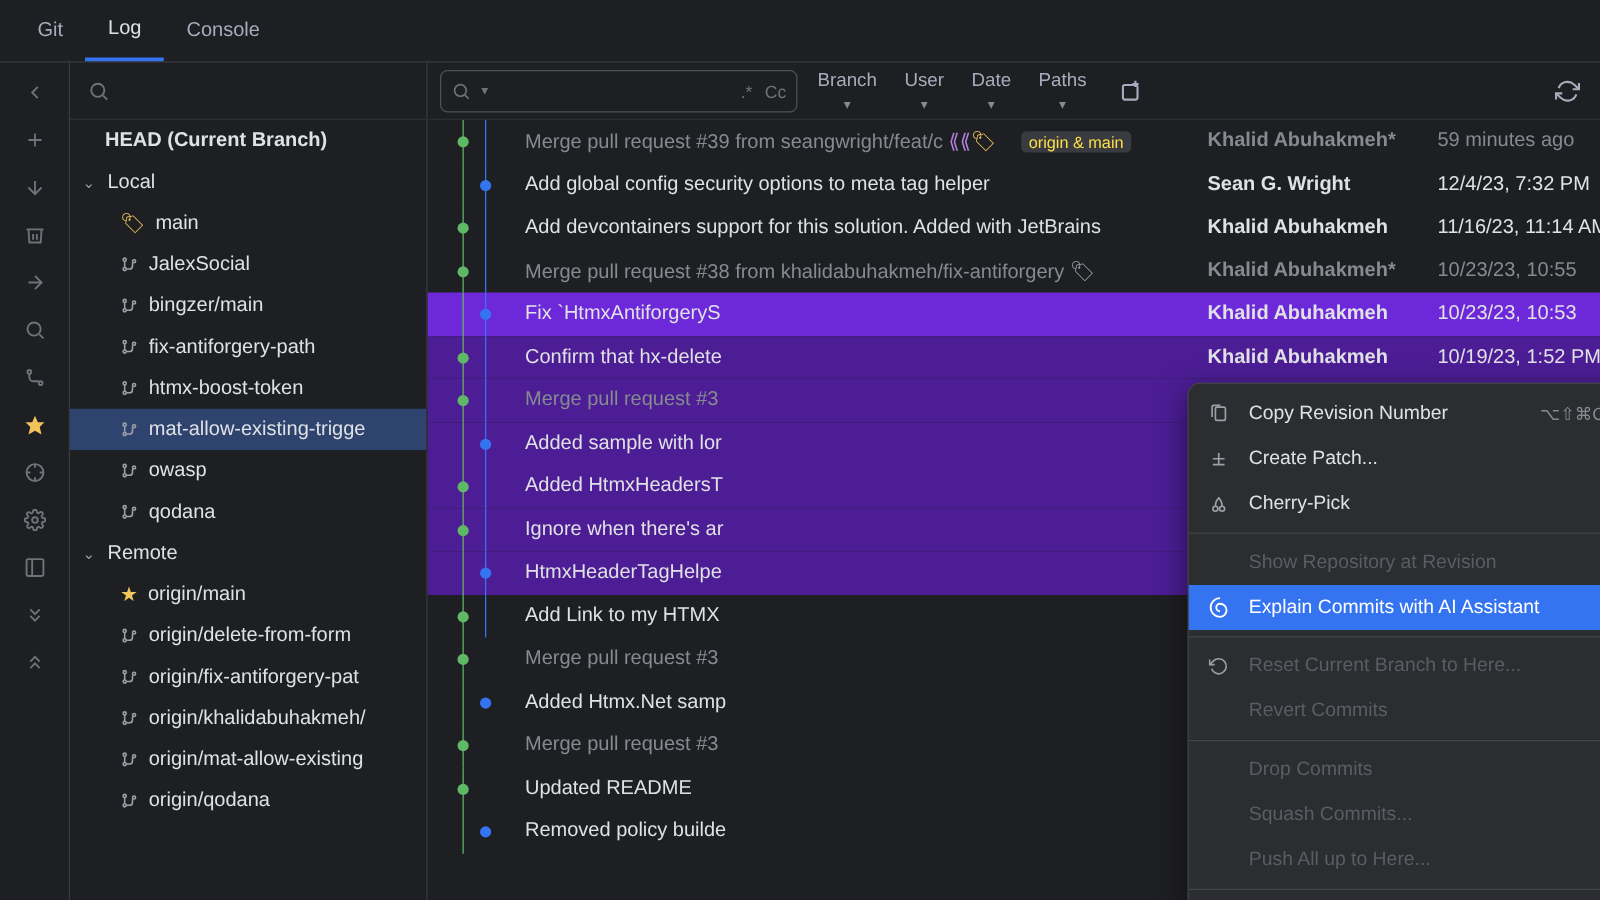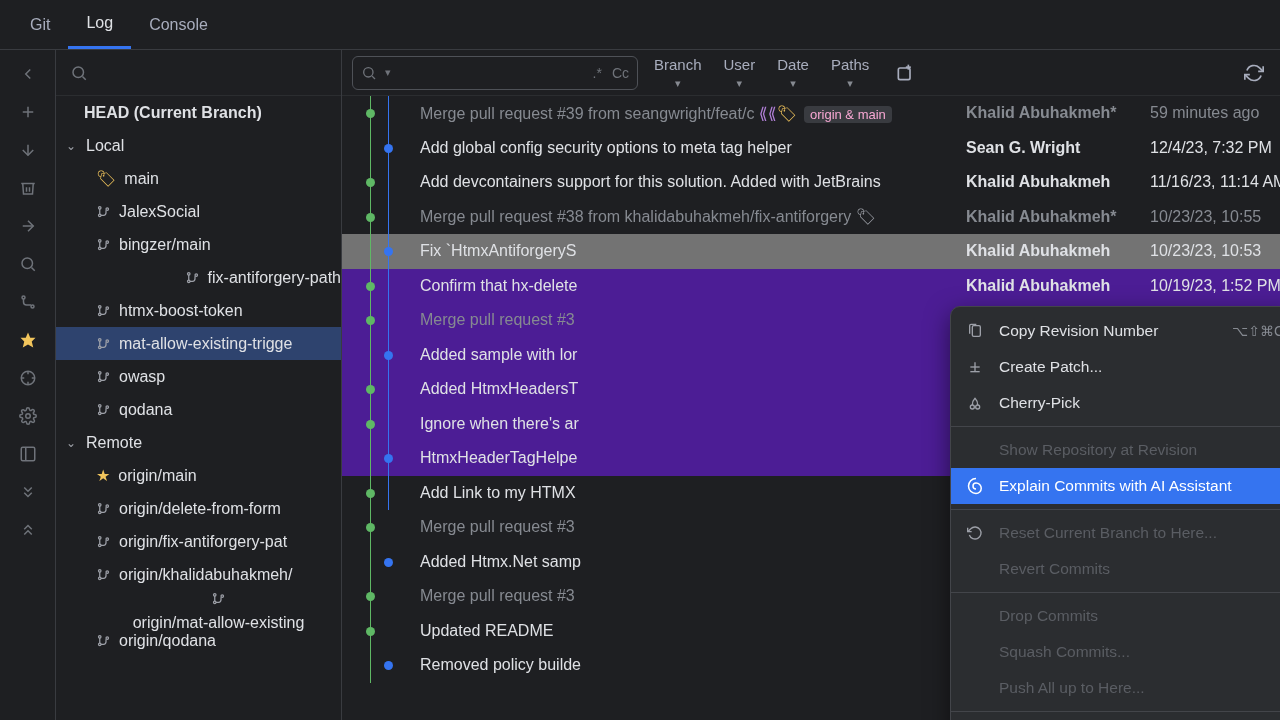--- a/index.html
+++ b/index.html
@@ -38,28 +38,28 @@
 .searchbox { display:flex; align-items:center; border:1px solid #4e5157; border-radius:6px; height:34px; padding:0 8px; width:286px; color:#6f737a; gap:8px;}
 .searchbox .rx { margin-left:auto; font-size:14px; color:#6f737a; display:flex; gap:10px;}
 .filter { color:#a8adbd; font-size:15px; cursor:pointer; padding:0 6px; display:flex; align-items:center; gap:4px;flex-direction:column; }
 .filter .car { font-size:11px; color:#868a91;}
 .spacer { flex:1; }
 .ic-btn { color:#a8adbd; cursor:pointer; font-size:18px; width:26px; text-align:center;}
 
 .commit-rows { flex:1; overflow:hidden; position:relative; }
 .commit-row { display:flex; align-items:center; height:34.5px; font-size:16px; color:#dfe1e5; }
 .commit-row.dim { color:#868a91; }
-.commit-row.selhead { background:#737373; }
+.commit-row.selhead { background:#6d28d9; }
 .commit-row.sel { background:#4c1d95; }
 .graph-col { width:78px; display:flex; justify-content:center; align-items:center; position:relative; height:100%; }
 .msg { flex:1; white-space:nowrap; overflow:hidden; text-overflow:clip; padding-right:6px;}
 .auth { width:184px; white-space:nowrap; overflow:hidden; font-weight:600; }
 .date { width:130px; white-space:nowrap; overflow:hidden; text-align:left; }
 
-.pill { display:inline-block; font-size:13px; padding:1px 6px; border-radius:4px; color:#f9a8d4; background:#393b40; margin-left:7px;}
+.pill { display:inline-block; font-size:13px; padding:1px 6px; border-radius:4px; color:#fde047; background:#393b40; margin-left:20px;}
 
 
 .dot { width:9px; height:9px; border-radius:50%; background:#5fb865; position:absolute; left:24px; top:13px;}
 .vline { position:absolute; left:28px; top:0; bottom:0; width:1px; background:#5fb865;}
 .bline { position:absolute; left:46px; top:0; bottom:0; width:1px; background:#3574f0;}
 .bdot { width:9px; height:9px; border-radius:50%; background:#3574f0; position:absolute; left:42px; top:13px;}
 
 
 .ctx { position:absolute; left:608px; top:256px; width:351px; background:#2b2d30; border:1px solid #43454a; border-radius:10px; box-shadow:0 8px 24px rgba(0,0,0,.5); z-index:50; padding:6px 0;}
 .ctx-item { display:flex; align-items:center; height:36px; padding:0 16px; gap:14px; color:#dfe1e5; font-size:15.5px; cursor:pointer;}
@@ -199,21 +199,21 @@
             <svg width="15" height="15" viewBox="0 0 24 24" fill="none" stroke="currentColor" stroke-width="2">
               <circle cx="6" cy="6" r="2"></circle>
               <circle cx="6" cy="18" r="2"></circle>
               <circle cx="18" cy="8" r="2"></circle>
               <path d="M6 8v8"></path>
               <path d="M8 18h4a4 4 0 004-4v-4"></path>
             </svg>
           </span>
           <span>bingzer/main</span>
         </div>
-        <div class="tree-row " style="padding-left: 40px; justify-content: flex-end;">
+        <div class="tree-row " style="padding-left: 40px;">
           <span class="branch-ic">
             <svg width="15" height="15" viewBox="0 0 24 24" fill="none" stroke="currentColor" stroke-width="2">
               <circle cx="6" cy="6" r="2"></circle>
               <circle cx="6" cy="18" r="2"></circle>
               <circle cx="18" cy="8" r="2"></circle>
               <path d="M6 8v8"></path>
               <path d="M8 18h4a4 4 0 004-4v-4"></path>
             </svg>
           </span>
           <span>fix-antiforgery-path</span>
@@ -300,21 +300,21 @@
             <svg width="15" height="15" viewBox="0 0 24 24" fill="none" stroke="currentColor" stroke-width="2">
               <circle cx="6" cy="6" r="2"></circle>
               <circle cx="6" cy="18" r="2"></circle>
               <circle cx="18" cy="8" r="2"></circle>
               <path d="M6 8v8"></path>
               <path d="M8 18h4a4 4 0 004-4v-4"></path>
             </svg>
           </span>
           <span>origin/khalidabuhakmeh/</span>
         </div>
-        <div class="tree-row " style="padding-left: 40px; flex-direction: column;">
+        <div class="tree-row " style="padding-left: 40px;">
           <span class="branch-ic">
             <svg width="15" height="15" viewBox="0 0 24 24" fill="none" stroke="currentColor" stroke-width="2">
               <circle cx="6" cy="6" r="2"></circle>
               <circle cx="6" cy="18" r="2"></circle>
               <circle cx="18" cy="8" r="2"></circle>
               <path d="M6 8v8"></path>
               <path d="M8 18h4a4 4 0 004-4v-4"></path>
             </svg>
           </span>
           <span>origin/mat-allow-existing</span>

